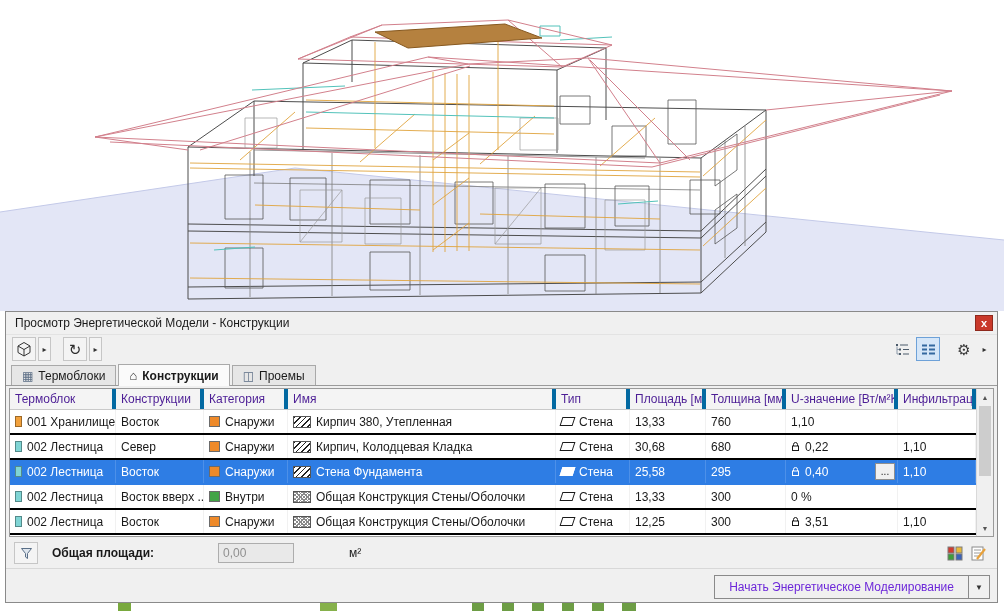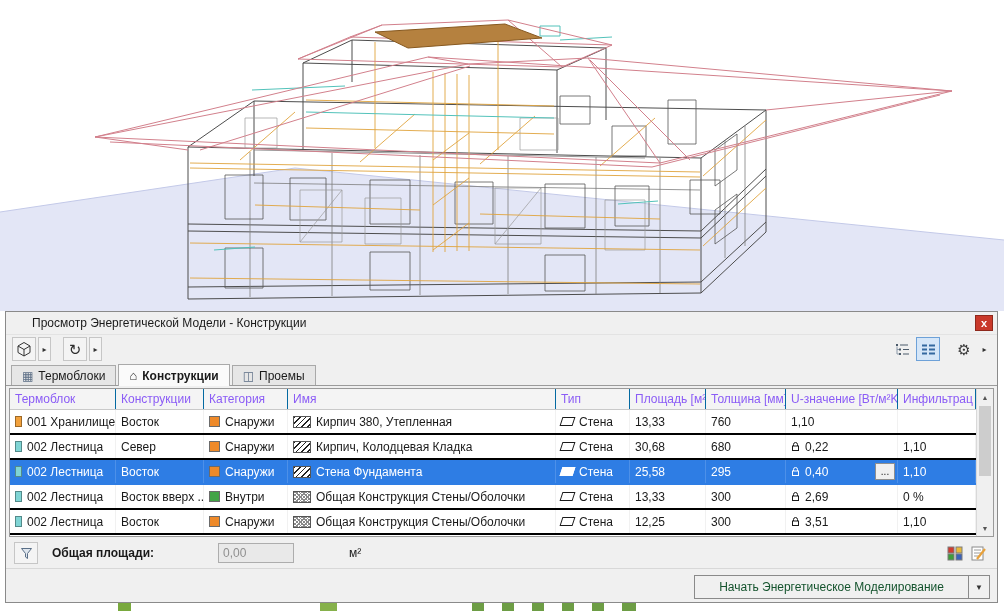--- a/index.html
+++ b/index.html
@@ -7,21 +7,21 @@
        font-family:"Liberation Sans","DejaVu Sans",sans-serif;font-size:12px;color:#1a1a1a;background:#fff;}
 
   
   .scene{position:absolute;left:0;top:0;width:1004px;height:311px;background:#fff;}
   .scene svg{display:block;}
 
   
   .dialog{position:absolute;left:5px;top:311px;width:993px;height:292px;
           background:#f0f0f0;border:1px solid #8a8a8a;box-sizing:border-box;}
   .titlebar{position:absolute;left:0;top:0;right:0;height:22px;display:flex;align-items:center;
-            padding-left:26px;background:#f0f0f0;border-bottom:1px solid #e3e3e3;}
+            padding-left:9px;background:#f0f0f0;border-bottom:1px solid #e3e3e3;}
   .title{font-size:12px;color:#1a1a1a;white-space:nowrap;}
   .close{position:absolute;top:3px;right:4px;width:18px;height:16px;background:#c9392a;
          border:1px solid #8e281c;color:#fff;font-size:11px;font-weight:bold;line-height:12px;
          text-align:center;padding:0;cursor:default;font-family:inherit;}
 
   
   .toolbar{position:absolute;left:0;top:22px;right:0;height:30px;display:flex;align-items:center;
            justify-content:space-between;padding:0 6px;box-sizing:border-box;}
   .tb-group{display:flex;align-items:center;gap:2px;}
   .tbtn{height:24px;min-width:24px;display:flex;align-items:center;justify-content:center;
@@ -41,22 +41,22 @@
   .tab.active{background:#fafafa;height:21px;font-weight:bold;margin-bottom:-1px;}
   .tab-ic{font-size:12px;line-height:1;color:#5d6f86;}
   .tab.active .tab-ic{color:#2e2e2e;font-size:13px;}
 
   
   .table{position:absolute;left:3px;top:76px;right:3px;height:149px;background:#fff;
          border:1px solid #9a9a9a;box-sizing:border-box;display:flex;}
   .grid{flex:1;overflow:hidden;}
   .thead,.trow{display:grid;grid-template-columns:106px 88px 84px 268px 74px 76px 80px 112px 1fr;}
   .thead{height:20px;background:#f4f4f4;border-bottom:1px solid #c9c9c9;}
-  .hcell{display:flex;align-items:center;padding:0 5px;border-right:1px solid #0369a1;
-         white-space:nowrap;overflow:hidden;color:#8b5cf6;}
+  .hcell{display:flex;align-items:center;padding:0 5px;border-right:4px solid #0369a1;
+         white-space:nowrap;overflow:hidden;color:#4c1d95;}
   .trow{height:23px;border-bottom:2px solid #000000;}
   .cell{display:flex;align-items:center;gap:5px;padding:0 5px;border-right:1px solid #f1f1f1;
         white-space:nowrap;overflow:hidden;}
   .trow.selected{background:#2e7de4;color:#fff;border-bottom-color:#2e7de4;}
   .trow.selected .cell{border-right-color:rgba(255,255,255,.15);}
   .swatch{width:7px;height:11px;flex:none;border:1px solid rgba(0,0,0,.35);box-sizing:border-box;}
   .cat-swatch{width:11px;height:11px;flex:none;border:1px solid #6b6b6b;box-sizing:border-box;}
   .hatch{width:18px;height:12px;flex:none;border:1px solid #555;background-color:#fff;box-sizing:border-box;}
   .hatch.diag{background-image:repeating-linear-gradient(135deg,#222 0,#222 1px,transparent 1px,transparent 4px);}
   .hatch.dense{background-image:repeating-linear-gradient(45deg,#8a8a8a 0,#8a8a8a 1px,transparent 1px,transparent 2.5px),
@@ -83,22 +83,22 @@
   .thr-input{margin-left:64px;width:66px;height:18px;border:1px solid #adadad;background:#e9e9e9;
              color:#8f8f8f;font-family:inherit;font-size:12px;padding:0 4px;box-sizing:content-box;}
   .thr-unit{margin-left:8px;color:#1a1a1a;padding-left:47px;}
   .foot-icons{margin-left:auto;display:flex;gap:3px;}
   .fbtn{width:21px;height:21px;display:flex;align-items:center;justify-content:center;
         background:transparent;border:1px solid transparent;padding:0;}
 
   
   .bottombar{position:absolute;left:0;top:256px;right:0;bottom:0;border-top:1px solid #d8d8d8;}
   .start-group{position:absolute;right:7px;top:6px;display:flex;}
-  .start-btn{height:24px;padding:0 24px;background:#f0f0f0;border:1px solid #8a8a8a;
-             font-family:inherit;font-size:12px;color:#14532d;}
+  .start-btn{height:24px;padding:0 14px;background:#f0f0f0;border:1px solid #8a8a8a;
+             font-family:inherit;font-size:12px;color:#6d28d9;}
   .start-dd{height:24px;width:22px;margin-left:-1px;background:#f0f0f0;border:1px solid #8a8a8a;
             font-size:8px;color:#333;padding:0;font-family:inherit;}
 
   
   .sliver{position:absolute;left:0;top:603px;width:1004px;height:8px;}
   .frag{position:absolute;top:0;height:8px;}
 </style>
 </head>
 <body>
 <div class="app">
@@ -452,27 +452,20 @@
           <div class="cell">
             <span class="wall-ic"></span>
             <span>Стена</span>
           </div>
           <div class="cell">
               <span>13,33</span>
             </div>
           <div class="cell">
               <span>300</span>
             </div>
-          <div class="cell c-u">
-            <svg class="lock" width="9" height="11" viewBox="0 0 9 11">
-                <path d="M2.5 5V3.5a2 2 0 0 1 4 0V5" fill="none" stroke="currentColor"></path>
-                <rect x="1.5" y="5" width="6" height="4.5" fill="none" stroke="currentColor"></rect>
-              </svg>
-            <span>2,69</span>
-          </div>
           <div class="cell">
               <span>0 %</span>
             </div>
         </div>
 
         <div class="trow">
           <div class="cell">
             <span class="swatch" style="background: rgb(128, 213, 213);"></span>
             <span>002 Лестница</span>
           </div>

